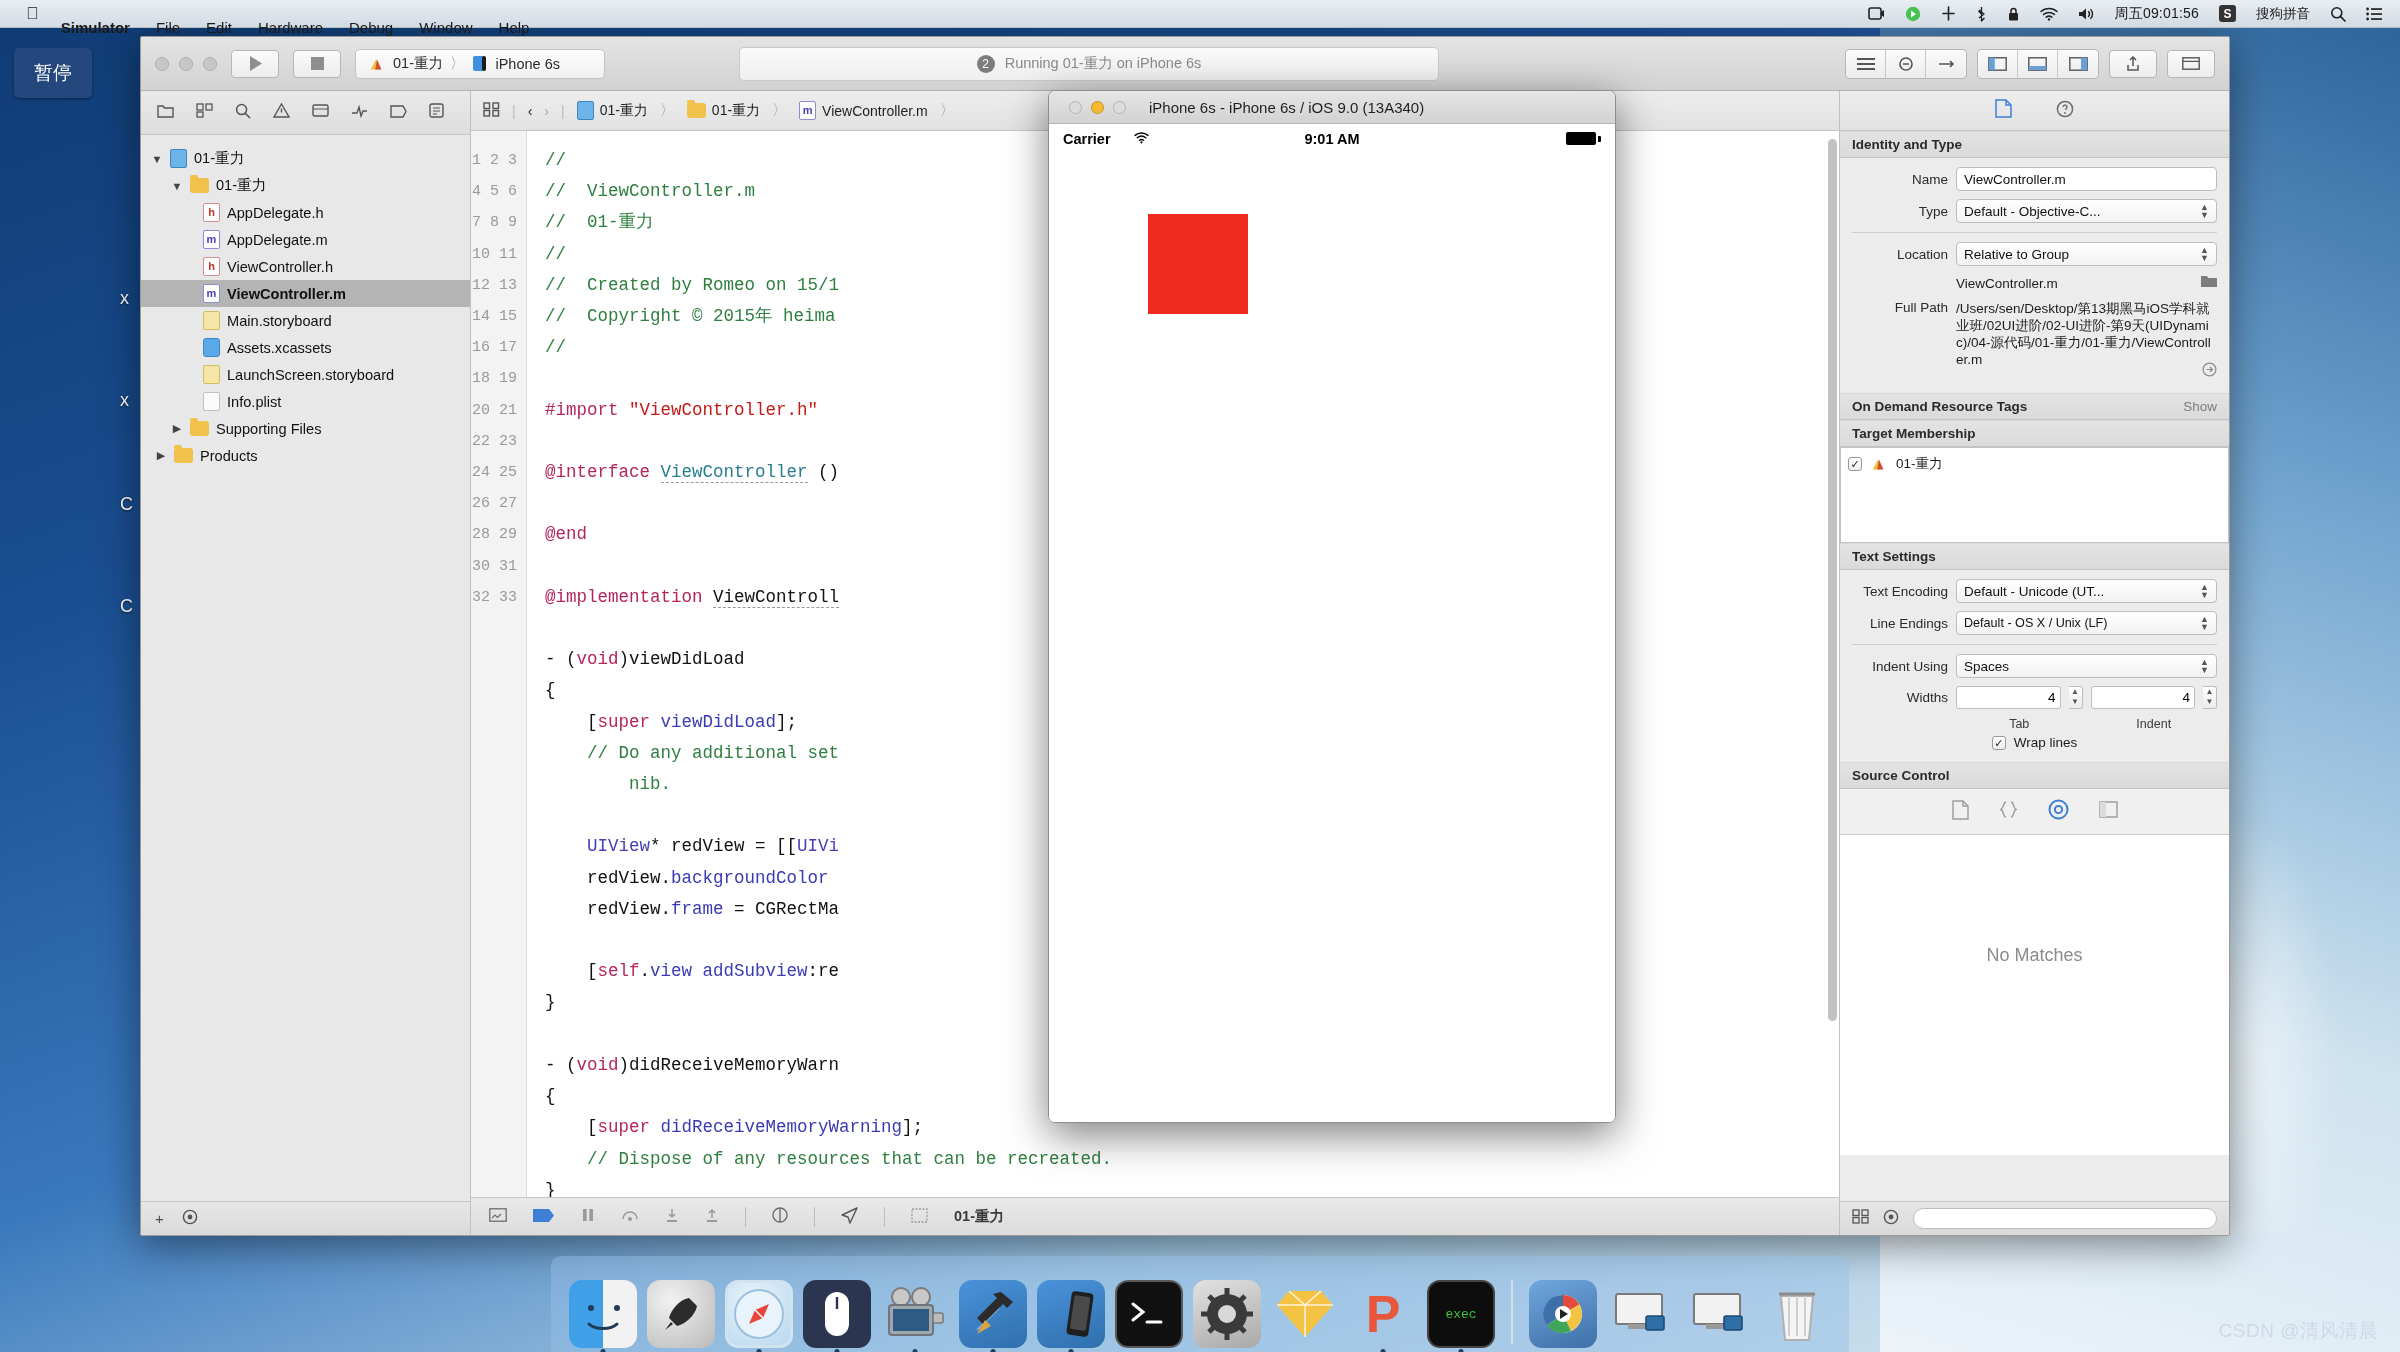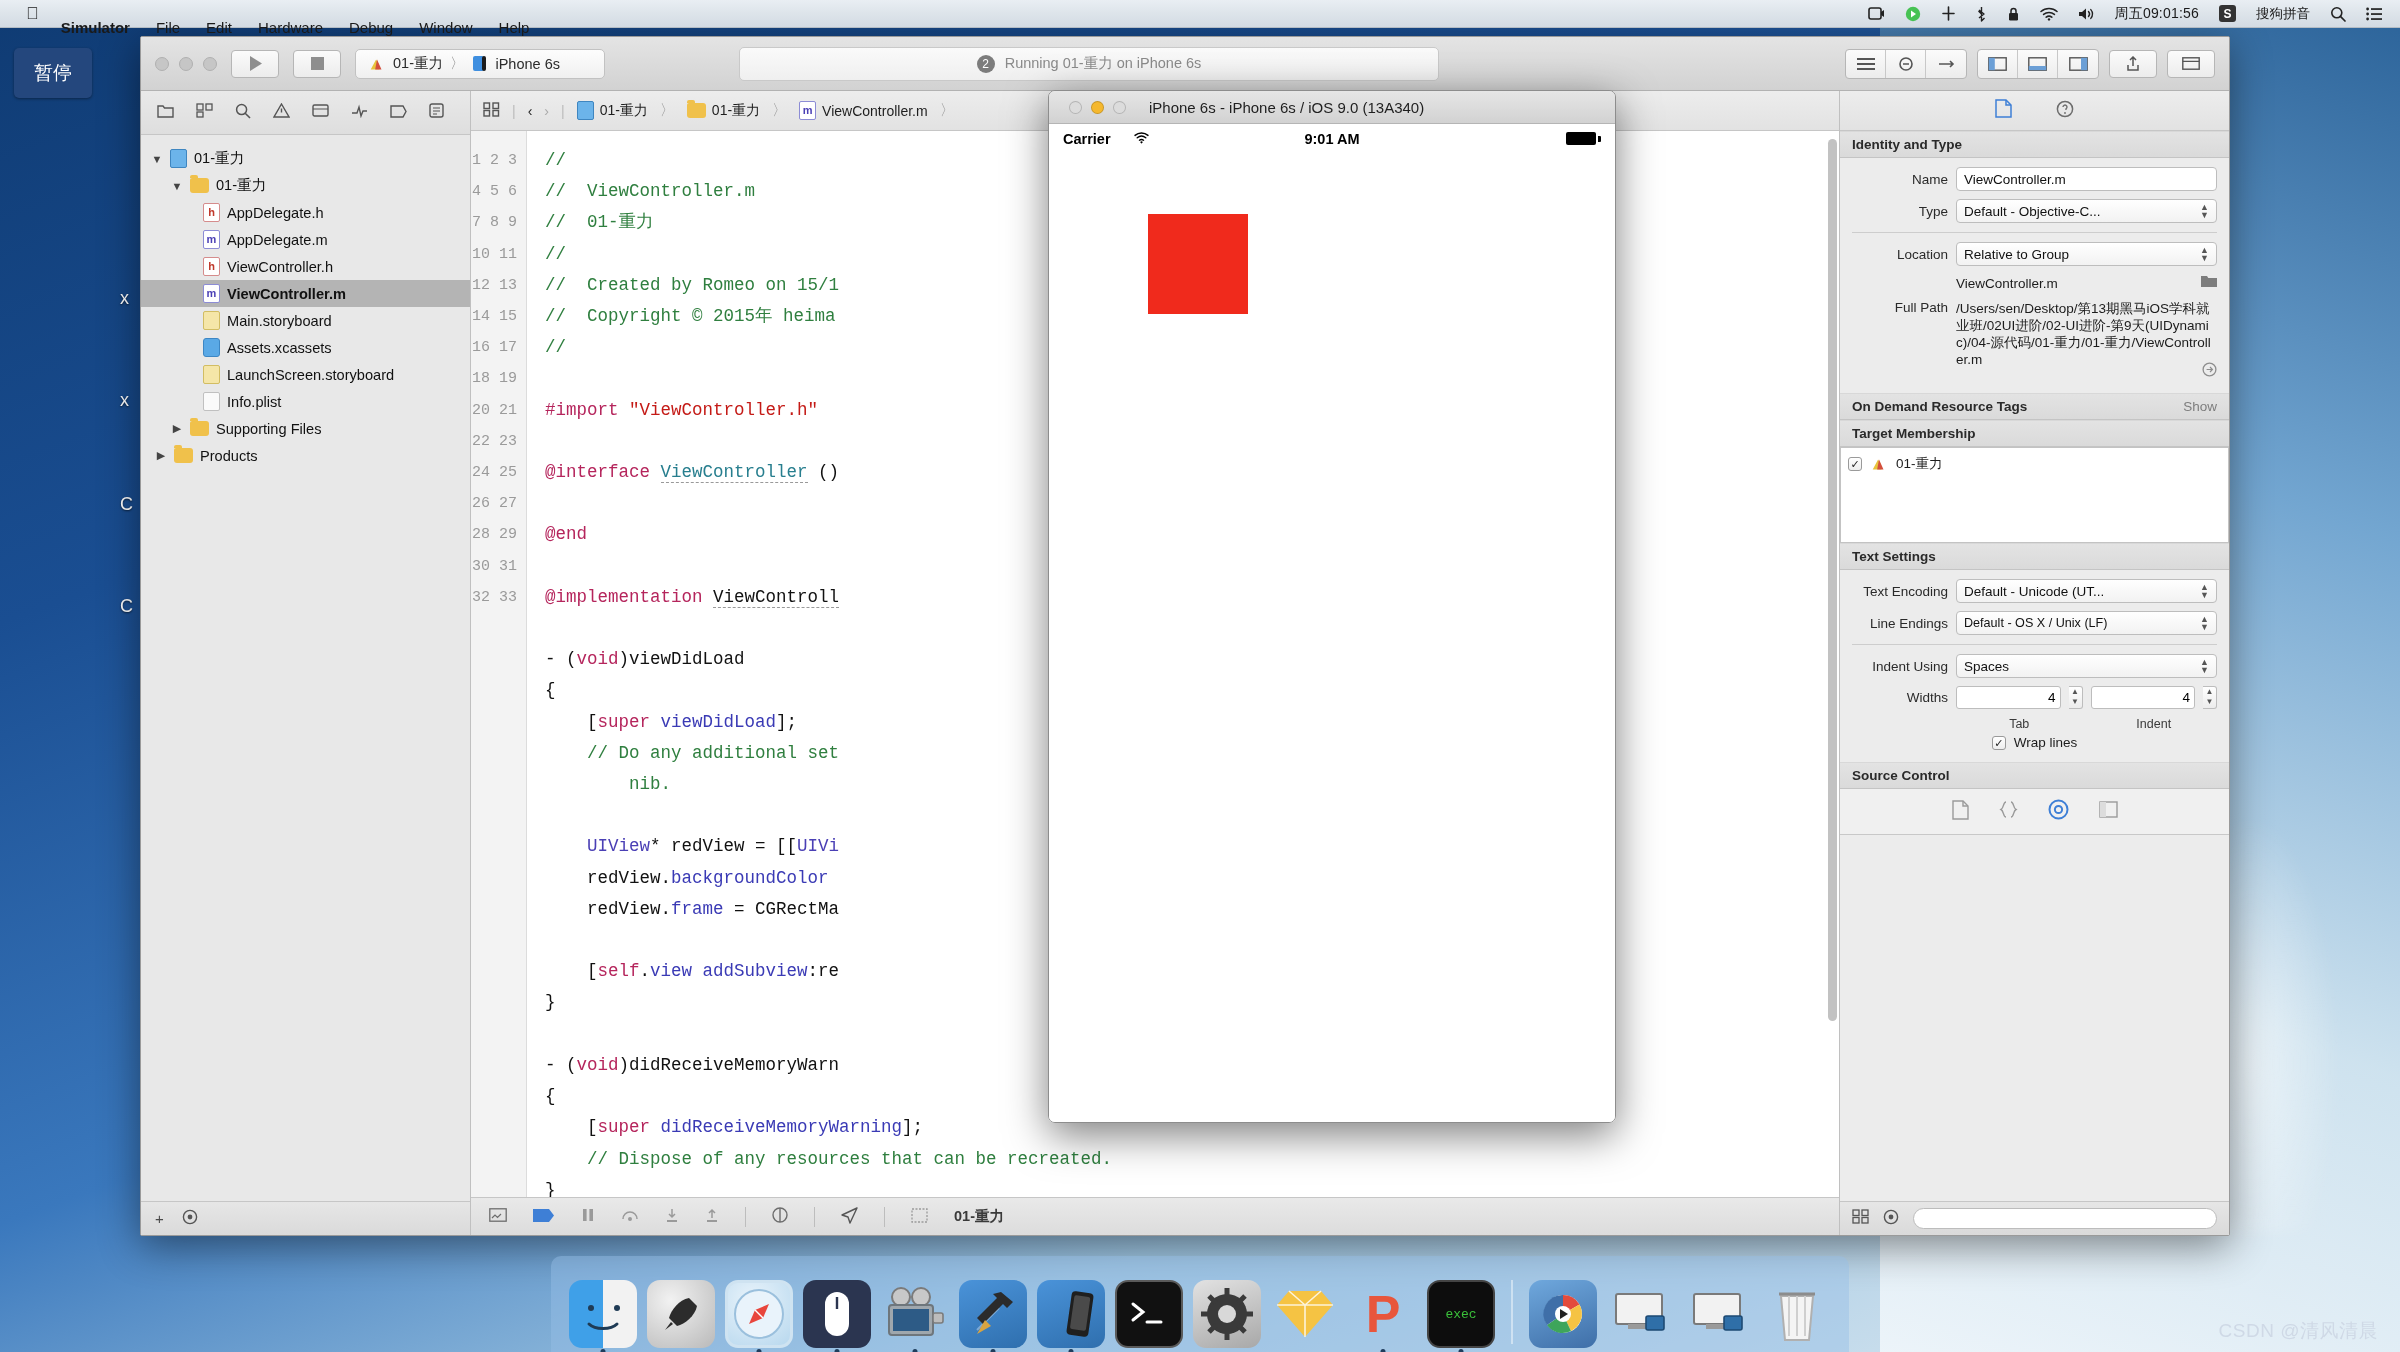--- a/index.html
+++ b/index.html
@@ -871,20 +871,23 @@
                 <circle cx="10.5" cy="10.5" r="3.6" fill="none" stroke="#3e7fd6" stroke-width="2"></circle>
               </svg>
           </span>
           <span>
             <svg width="19" height="19" viewBox="0 0 19 19">
                 <rect x="1" y="2" width="17" height="15" fill="none" stroke="#9a9a9a" stroke-width="1.4"></rect>
                 <rect x="1" y="2" width="6" height="15" fill="#dcdcdc"></rect>
               </svg>
           </span>
         </div>
+        <div style="background:#fff;height:320px">
+          <div class="no-match">No Matches</div>
+        </div>
       </div>
 
       <div id="insp-bottom">
         <span>
           <svg width="17" height="15" viewBox="0 0 17 15">
               <g fill="none" stroke="#555" stroke-width="1.3">
                 <rect x="1" y="1" width="6" height="5.5"></rect>
                 <rect x="10" y="1" width="6" height="5.5"></rect>
                 <rect x="1" y="8.5" width="6" height="5.5"></rect>
                 <rect x="10" y="8.5" width="6" height="5.5"></rect>

